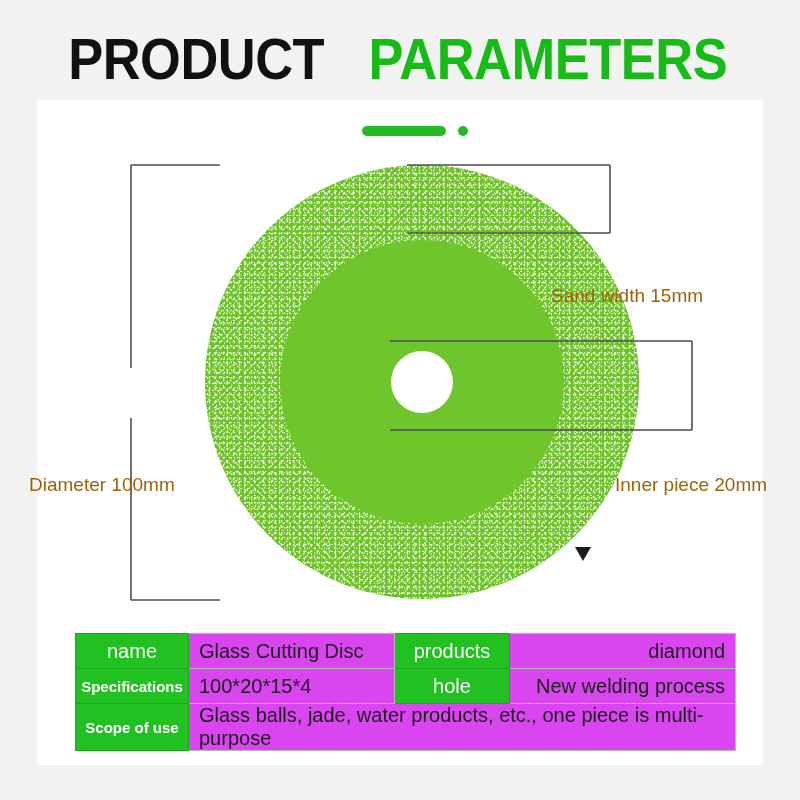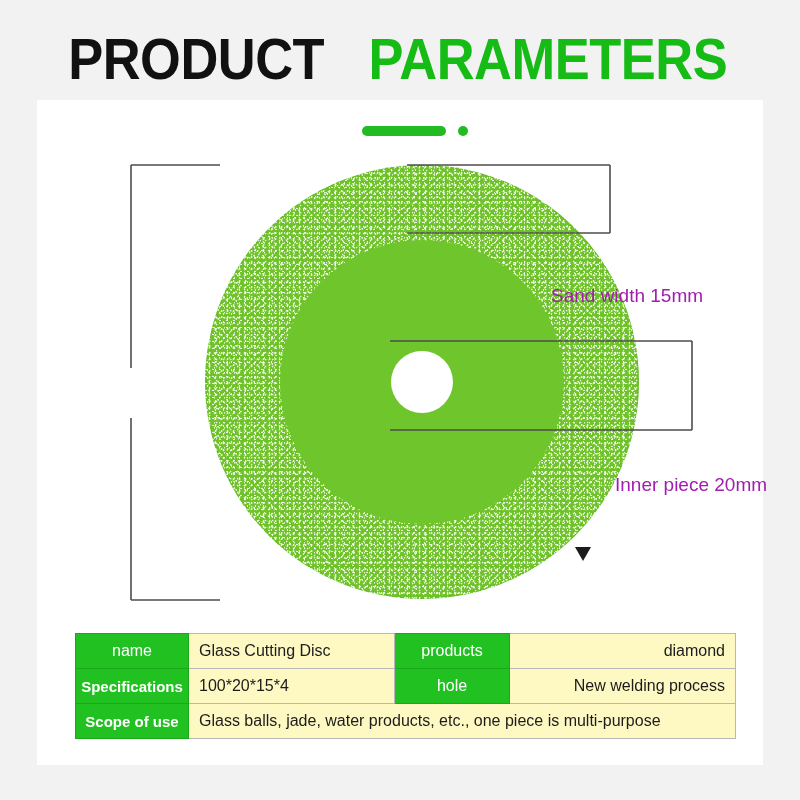--- a/index.html
+++ b/index.html
@@ -130,21 +130,21 @@
     top: 0;
     width: 726px;
     height: 665px;
     pointer-events: none;
   }
 
   
   .dim-label {
     position: absolute;
     font-size: 19px;
-    color: #a21caf;
+    color: #a16207;
     font-family: "Liberation Sans", sans-serif;
     white-space: nowrap;
     line-height: 1;
   }
   .lbl-diameter  { left: -8px;  top: 375px; }
   .lbl-sand      { left: 514px; top: 186px; }
   .lbl-inner     { left: 578px; top: 375px; }
   .lbl-thickness { left: 556px; top: 550px; }
 
   
@@ -152,34 +152,34 @@
     position: absolute;
     left: 38px;
     top: 533px;
     width: 660px;
     border-collapse: collapse;
     table-layout: fixed;
   }
   .spec-table td {
     border: 1px solid #b8b8b8;
     height: 34px;
-    font-size: 16px;
+    font-size: 20px;
     color: #1c1c1c;
     padding: 0 10px;
     font-family: "Liberation Sans", sans-serif;
   }
   .spec-table td.key {
     background: #22c122;
     color: #ffffff;
     text-align: center;
     padding: 0 4px;
     border-color: #1aa81a;
   }
   .spec-table td.key.narrow { font-size: 15px; font-weight: bold; }
-  .spec-table td.val { background: #fef9c3; text-align: left; }
+  .spec-table td.val { background: #d946ef; text-align: left; }
   .spec-table td.val.center { text-align: right; }
 
   .col-k1 { width: 113px; }
   .col-v1 { width: 206px; }
   .col-k2 { width: 115px; }
   .col-v2 { width: 226px; }
 </style>
 </head>
 <body>
 
@@ -214,20 +214,21 @@
       <path d="M 573 133 L 370 133"></path>
 
       <path d="M 353 241 L 655 241"></path>
       <path d="M 655 241 L 655 330"></path>
       <path d="M 655 330 L 353 330"></path>
     </g>
 
     <polygon points="538,447 554,447 546,461" fill="#1c1c1c"></polygon>
   </svg>
 
+  <div class="dim-label lbl-diameter">Diameter 100mm</div>
   <div class="dim-label lbl-sand">Sand width 15mm</div>
   <div class="dim-label lbl-inner">Inner piece 20mm</div>
   <div class="dim-label lbl-thickness">Thickness 1mm</div>
 
   <table class="spec-table">
     <colgroup>
       <col class="col-k1">
         <col class="col-v1">
         <col class="col-k2">
         <col class="col-v2">

